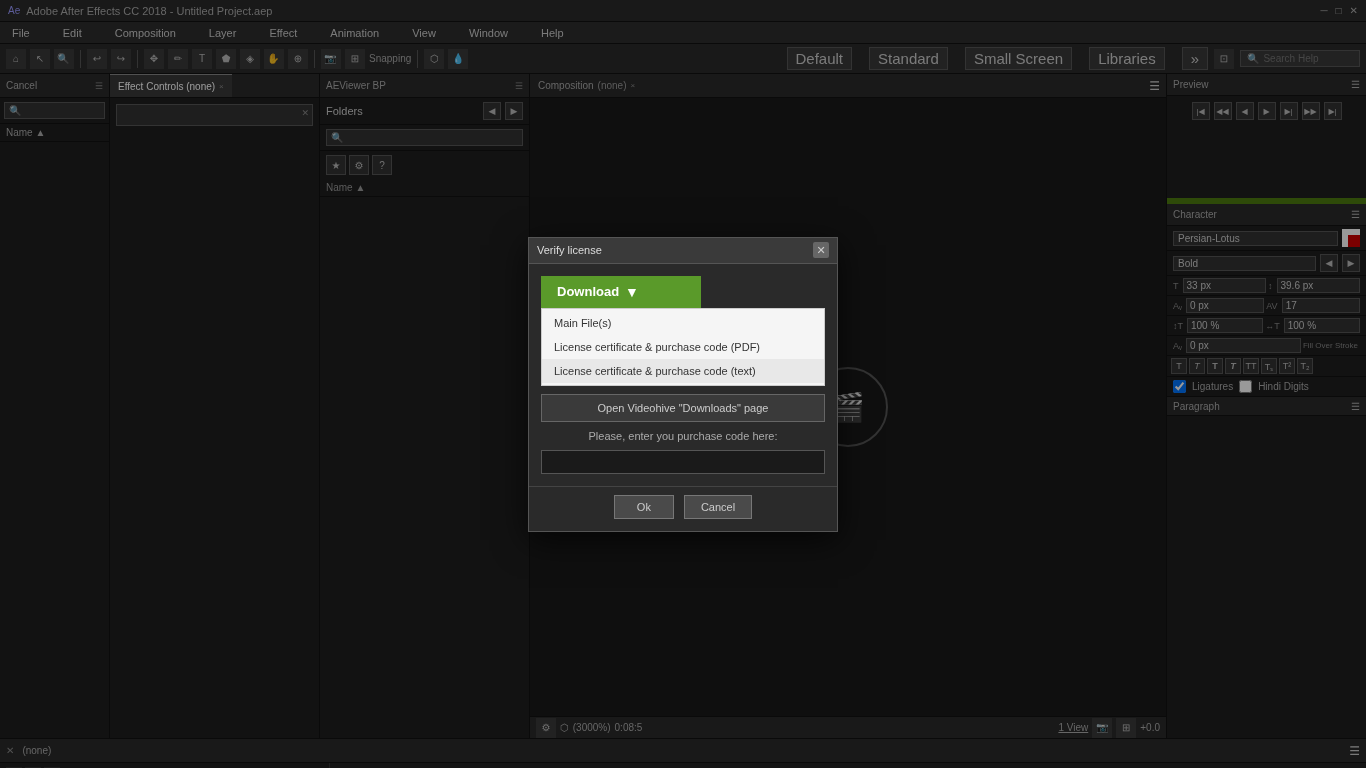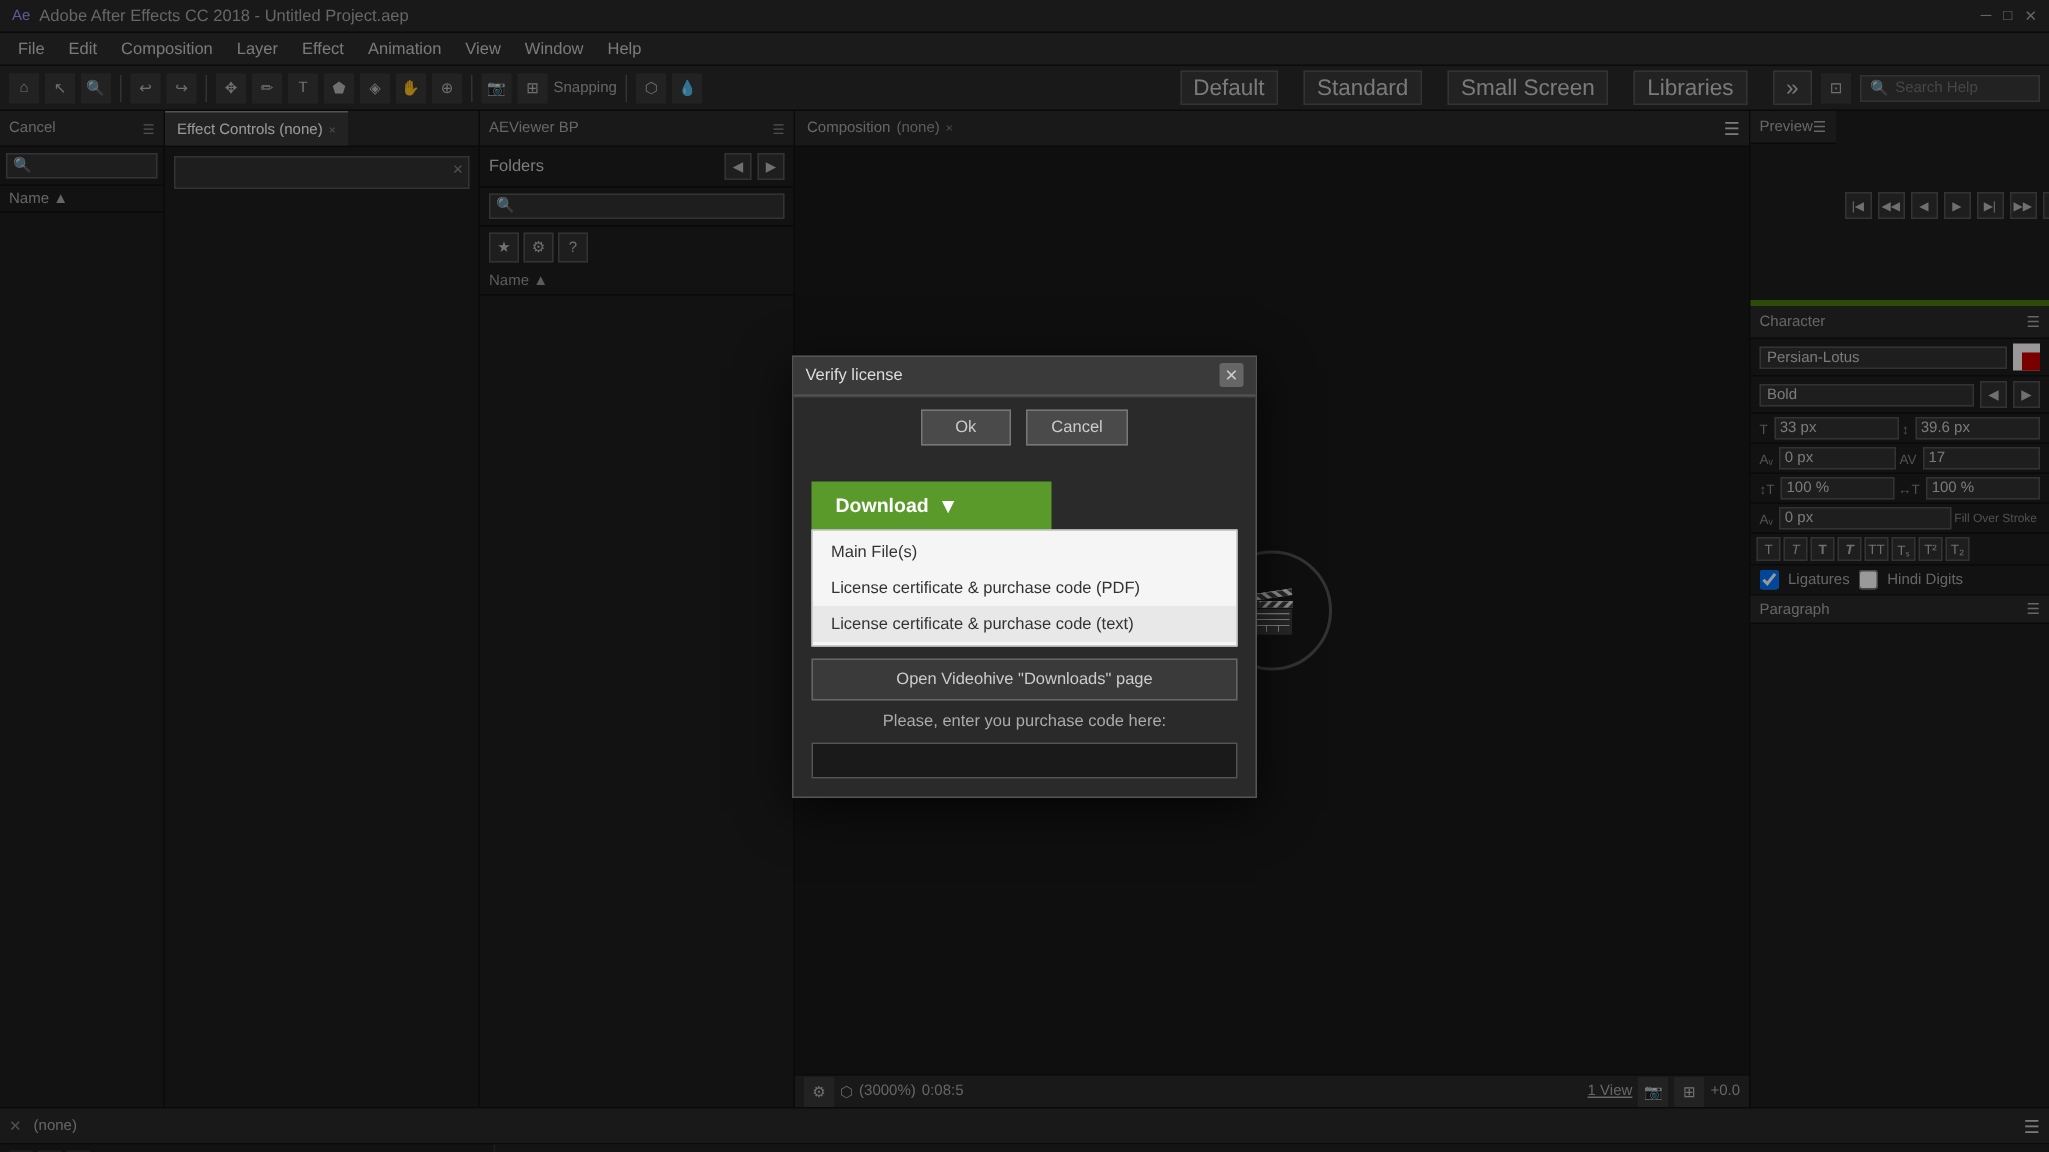--- a/index.html
+++ b/index.html
@@ -28,21 +28,21 @@
     #title-bar .win-controls { margin-left: auto; display: flex; gap: 8px; }
     #title-bar .win-btn { font-size: 10px; color: #aaa; cursor: pointer; }
 
     
     #menu-bar {
       height: 22px;
       background: #2d2d2d;
       display: flex;
       align-items: center;
       padding: 0 4px;
-      gap: 0;
+      gap: 17px;
       border-bottom: 1px solid #111;
     }
     .menu-item {
       padding: 2px 8px;
       font-size: 11px;
       color: #ccc;
       cursor: pointer;
     }
 
     
@@ -291,23 +291,23 @@
     
     #right-panel {
       width: 200px;
       background: #1e1e1e;
       border-left: 1px solid #111;
       display: flex;
       flex-direction: column;
     }
     #preview-panel {
       height: 130px;
-      border-bottom: 4px solid #4d7c0f;
-      display: flex;
-      flex-direction: row;
+      border-bottom: 6px solid #4d7c0f;
+      display: flex;
+      flex-direction: column;
     }
     .preview-header {
       height: 22px;
       background: #2a2a2a;
       display: flex;
       align-items: center;
       padding: 0 6px;
       font-size: 10px;
       color: #aaa;
       border-bottom: 1px solid #111;
@@ -859,25 +859,20 @@
 </div>
 
 <div id="modal-overlay">
   <div id="modal-dialog">
 
     <div id="modal-titlebar">
       <span id="modal-title">Verify license</span>
       <button id="modal-close-btn">✕</button>
     </div>
 
-    <div id="modal-footer">
-      <button id="ok-btn">Ok</button>
-      <button id="cancel-btn">Cancel</button>
-    </div>
-
     <div id="modal-body">
 
       <div>
         <button id="download-btn">
           <span>Download</span>
           <span id="download-arrow">▼</span>
         </button>
         <div id="dropdown-menu">
           <div class="dropdown-item">Main File(s)</div>
           <div class="dropdown-item">License certificate &amp; purchase code (PDF)</div>
@@ -888,14 +883,19 @@
       <button id="open-downloads-btn">
         <span>Open Videohive "Downloads" page</span>
       </button>
 
       <div id="purchase-code-label">Please, enter you purchase code here:</div>
 
       <input id="purchase-code-input" type="text" value="" style="">
 
     </div>
 
+    <div id="modal-footer">
+      <button id="ok-btn">Ok</button>
+      <button id="cancel-btn">Cancel</button>
+    </div>
+
   </div>
 </div>
 
 </body></html>

